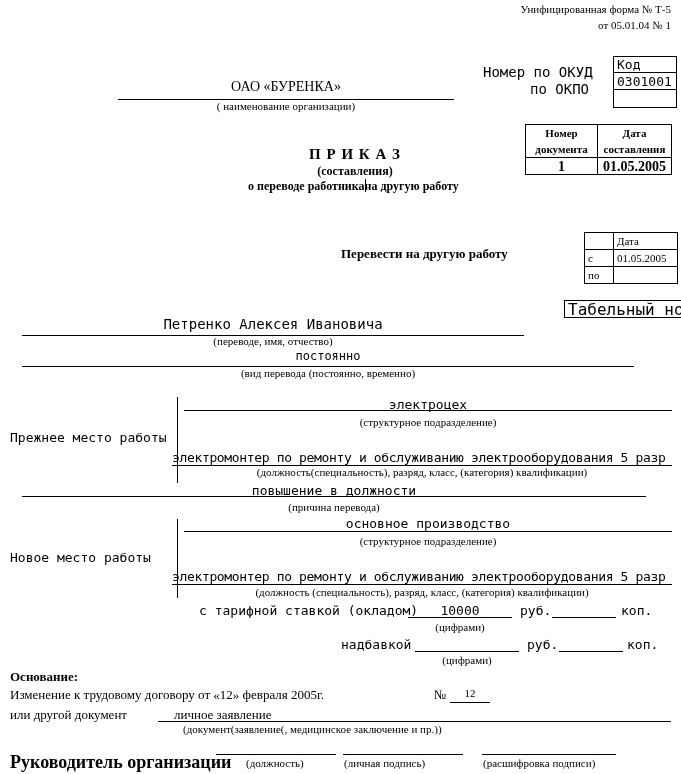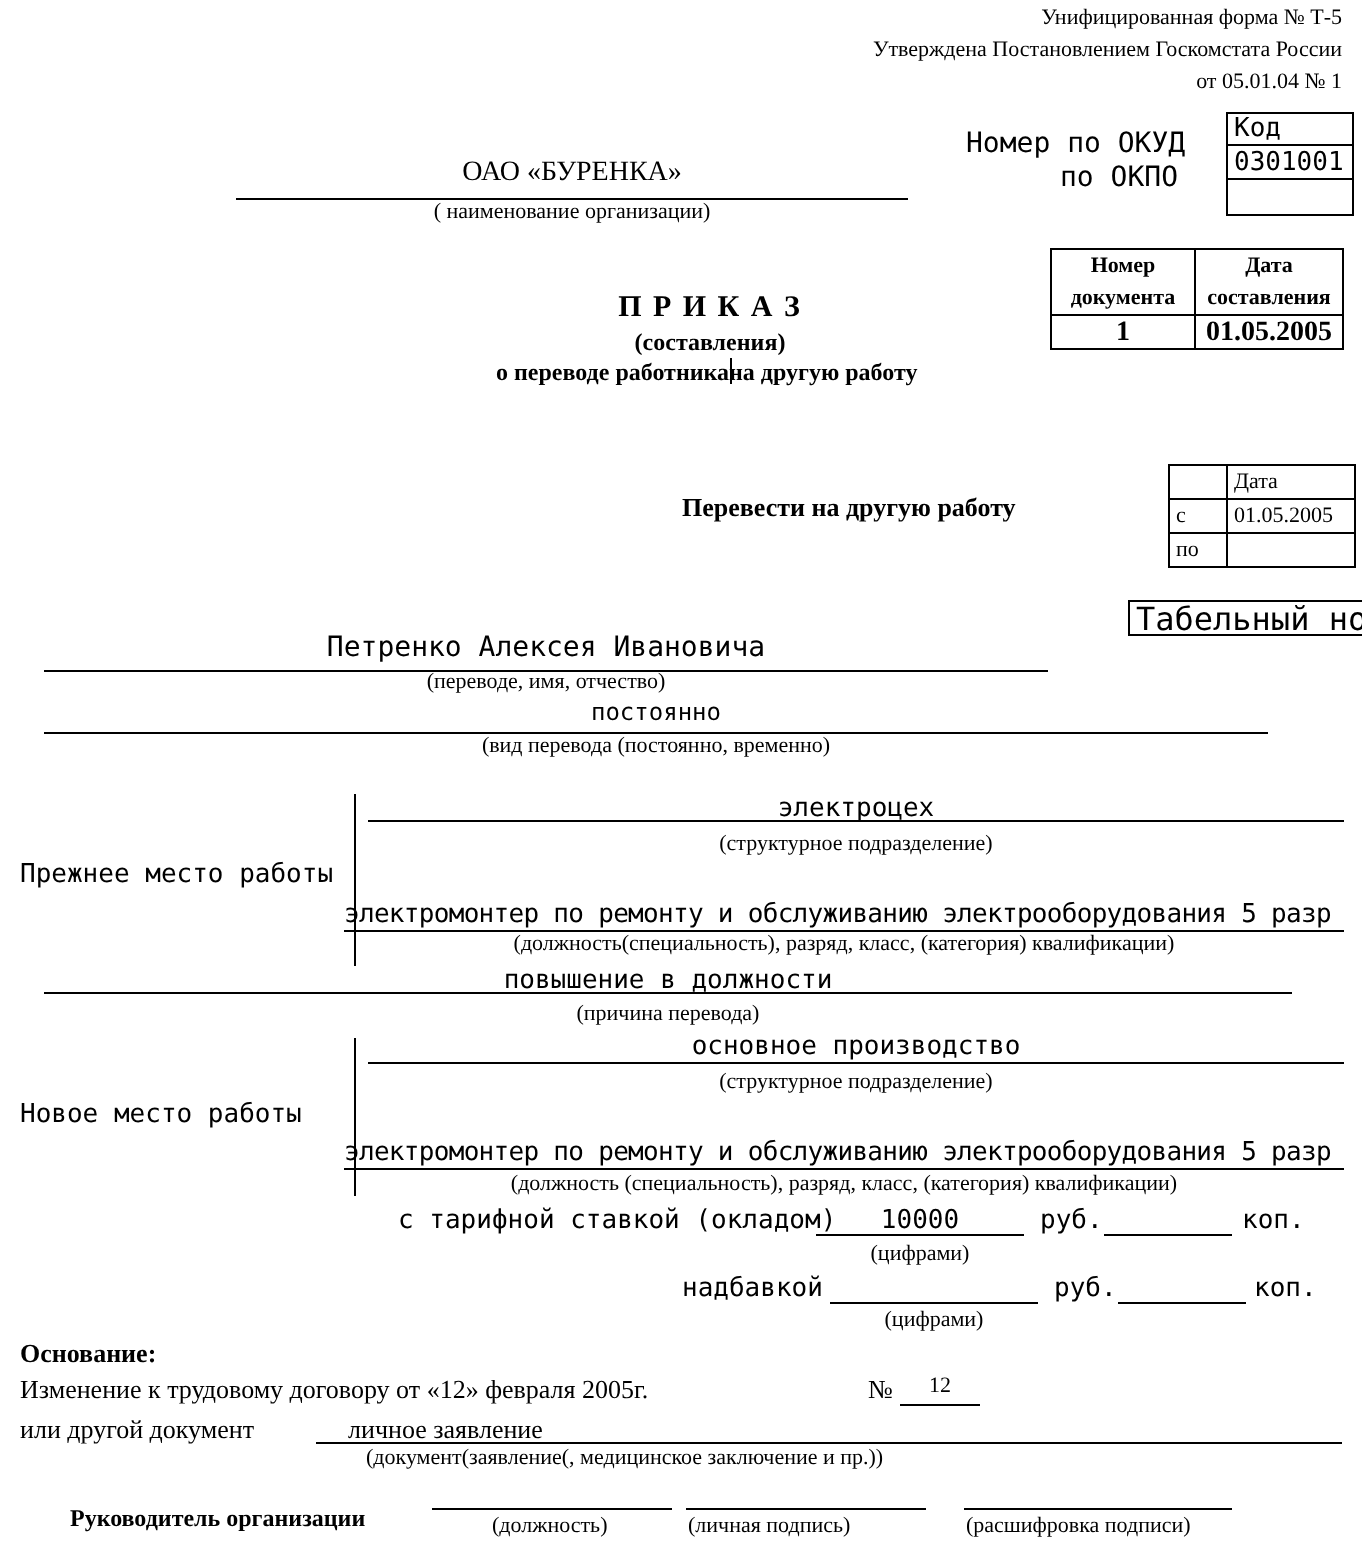--- a/index.html
+++ b/index.html
@@ -16,21 +16,20 @@
   .center { text-align: center; }
   table { border-collapse: collapse; }
   td { border: 1px solid #000; padding: 0 3px; }
   .cursor { display: inline-block; width: 1px; height: 13px; background: #000; vertical-align: -2px; margin: 0 -1px 0 0; }
 </style>
 </head>
 <body>
 
 <div class="abs small" style="right:10px; top:1px; text-align:right; line-height:16px;">
   <div>Унифицированная форма № Т-5</div>
-  <div>Утверждена Постановлением Госкомстата России</div>
   <div>от 05.01.04  № 1</div>
 </div>
 
 <div class="abs norm center" style="left:118px; width:336px; top:79px;">ОАО «БУРЕНКА»</div>
 <div class="hr" style="left:118px; width:336px; top:99px;"></div>
 <div class="abs cap center" style="left:118px; width:336px; top:100px;">( наименование организации)</div>
 
 <div class="abs mono" style="left:483px; top:64px; font-size:14px;">Номер по ОКУД</div>
 <div class="abs mono" style="left:530px; top:81px; font-size:14px;">по ОКПО</div>
 
@@ -152,19 +151,19 @@
 <div class="abs" style="left:10px; top:687px; font-size:13px;">Изменение к трудовому договору от «12» февраля 2005г.</div>
 <div class="abs" style="left:434px; top:687px; font-size:13px;">№</div>
 <div class="abs center" style="left:450px; width:40px; top:687px; font-size:11px;">12</div>
 <div class="hr" style="left:450px; width:40px; top:702px;"></div>
 
 <div class="abs" style="left:10px; top:707px; font-size:13px;">или другой документ</div>
 <div class="abs" style="left:174px; top:707px; font-size:13px;">личное заявление</div>
 <div class="hr" style="left:158px; width:513px; top:721px;"></div>
 <div class="abs cap" style="left:183px; top:723px;">(документ(заявление(, медицинское заключение и пр.))</div>
 
-<div class="abs bold" style="left:10px; top:752px; font-size:12px;margin-left:25px;">Руководитель организации</div>
+<div class="abs bold" style="left:10px; top:752px; font-size:18px;">Руководитель организации</div>
 <div class="hr" style="left:216px; width:120px; top:754px;"></div>
 <div class="hr" style="left:343px; width:120px; top:754px;"></div>
 <div class="hr" style="left:482px; width:134px; top:754px;"></div>
 <div class="abs cap" style="left:246px; top:757px;">(должность)</div>
 <div class="abs cap" style="left:344px; top:757px;">(личная подпись)</div>
 <div class="abs cap" style="left:483px; top:757px;">(расшифровка подписи)</div>
 
 </body></html>

